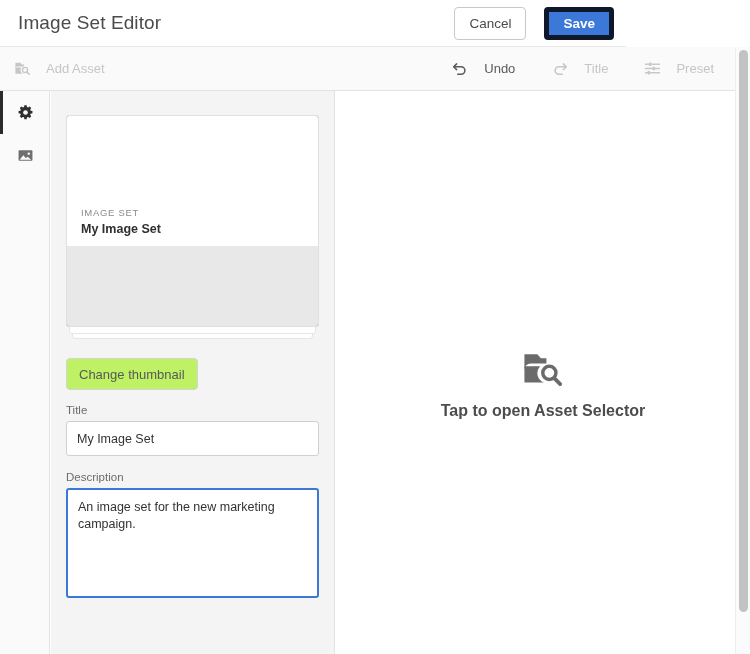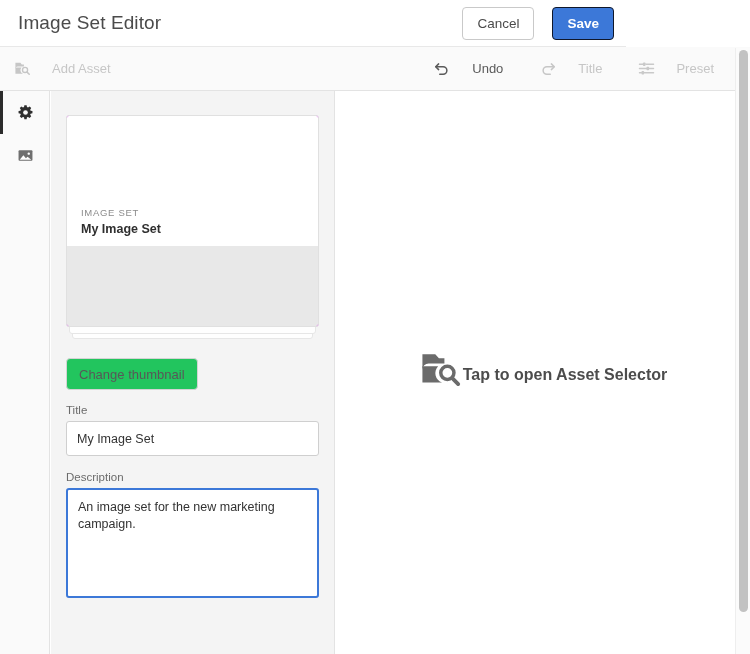--- a/index.html
+++ b/index.html
@@ -22,30 +22,30 @@
     padding-left:6px;
   }
   .header-actions { margin-left:auto; display:flex; align-items:center; gap:18px; }
   .btn {
     font-family:"Liberation Sans", sans-serif;
     font-size:13.5px; border-radius:4px; cursor:pointer;
     display:flex; align-items:center; justify-content:center;
     height:33px; padding:0 14px; white-space:nowrap;
   }
   .btn-cancel { background:#fff; border:1px solid #c9c9c9; color:#4b4b4b; }
-  .btn-save { background:#3c78d8; border:1px solid #0f172a; color:#fff; font-weight:700; }
+  .btn-save { background:#3c78d8; border:5px solid #0f172a; color:#fff; font-weight:700; }
 
   
   .toolbar {
     position:absolute; left:0; top:47px; width:750px; height:44px;
     background:#fafafa; border-bottom:1px solid #e3e3e3;
     display:flex; align-items:center; padding:0 14px;
   }
   .tool {
-    display:flex; align-items:center; gap:21px;
+    display:flex; align-items:center; gap:15px;
     font-size:13px; color:#6d6d6d; cursor:pointer; user-select:none;
   }
   .tool.disabled { color:#c6c6c6; cursor:default; }
   .tool.enabled { color:#5a5a5a; }
   .toolbar-right { margin-left:auto; display:flex; align-items:center; gap:36px; padding-right:22px; }
   .ticon { display:block; line-height:0; }
 
   
   .rail {
     position:absolute; left:0; top:91px; width:50px; height:563px;
@@ -83,21 +83,21 @@
     overflow:hidden; display:flex; flex-direction:column; cursor:pointer;
   }
   .card-top { flex:0 0 130px; background:#fff; position:relative; }
   .card-meta { position:absolute; left:14px; bottom:10px; }
   .card-kicker { font-size:9.5px; letter-spacing:.7px; color:#8b8b8b; text-transform:uppercase; margin-bottom:4px; }
   .card-name { font-size:12.5px; font-weight:700; color:#2f2f2f; }
   .card-bottom { flex:1 1 auto; background:#e8e8e8; }
 
   .thumb-btn {
     display:inline-flex; align-items:center; justify-content:center;
-    height:32px; padding:0 12px; background:#22c55e;
+    height:32px; padding:0 12px; background:#bef264;
     border:1px solid #d4d4d4; border-radius:4px;
     font-size:13px; color:#585858; cursor:pointer; margin-bottom:14px;
   }
 
   .field-label { font-size:11.5px; color:#6b6b6b; margin-bottom:5px; }
   .text-input {
     width:253px; height:35px; background:#fff;
     border:1px solid #cfcfcf; border-radius:3px;
     font-family:"Liberation Sans", sans-serif; font-size:12.5px; color:#333;
     padding:0 10px; outline:none; margin-bottom:15px;
@@ -109,21 +109,21 @@
     font-family:"Liberation Sans", sans-serif; font-size:12.5px; color:#333;
     padding:9px 10px; outline:none; resize:none; line-height:1.35;
   }
 
   
   .canvas {
     position:absolute; left:336px; top:91px; width:414px; height:563px; background:#fff;
   }
   .empty {
     position:absolute; left:50%; top:256px; transform:translateX(-50%);
-    display:flex; flex-direction:row; align-items:center; cursor:pointer;
+    display:flex; flex-direction:column; align-items:center; cursor:pointer;
   }
   .empty-label { font-size:16px; font-weight:700; color:#4c4c4c; margin-top:11px; white-space:nowrap; }
 
   
   .scrollbar-track {
     position:absolute; right:0; top:48px; width:15px; height:606px; background:#fbfbfb;
     border-left:1px solid #eee;
   }
   .scrollbar-thumb {
     position:absolute; left:3px; top:2px; width:9px; height:562px;

